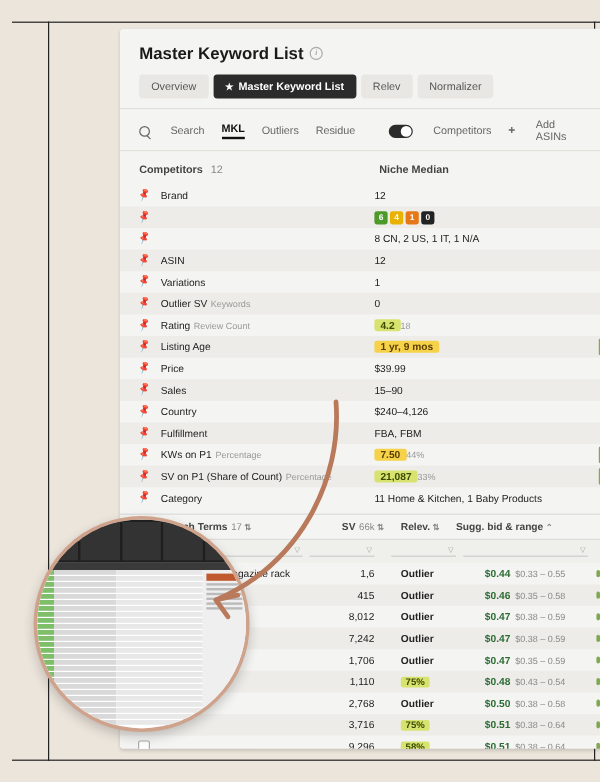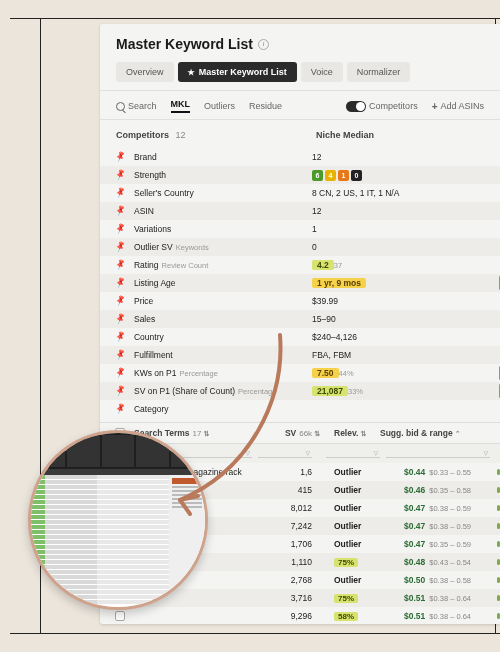--- a/index.html
+++ b/index.html
@@ -28,21 +28,21 @@
   .title-row { display:flex; align-items:center; gap:5px; }
   .title { font-size:14px; font-weight:700; color:#1a1a1a; }
   .info-circ { width:11px; height:11px; border:1px solid #aaa; border-radius:50%; display:flex; align-items:center; justify-content:center; font-size:7px; color:#888; font-style:italic; font-family:serif; }
 
   .tabs { display:flex; gap:4px; margin-top:10px; }
   .tab { padding:5px 10px; border-radius:3px; font-size:9px; color:#555; background:#e9e7e3; cursor:pointer; }
   .tab.active { background:#2b2b2b; color:#fff; font-weight:600; display:flex; align-items:center; gap:4px; }
   .star { font-size:8px; }
 
   .subtabs { display:flex; align-items:center; gap:14px; padding:8px 16px 6px; border-bottom:1px solid #e2e0da; border-top:1px solid #e2e0da; background:#f4f4f2; }
-  .subtab { font-size:9px; color:#666; display:flex; align-items:center; gap:3px; cursor:pointer; }
+  .subtab { font-size:9px; color:#666; display:flex; align-items:center; gap:17px; cursor:pointer; }
   .subtab.active { color:#111; font-weight:700; border-bottom:2px solid #111; padding-bottom:2px; }
   .spacer { flex:1; }
   .toggle { width:20px; height:11px; border-radius:6px; background:#2b2b2b; position:relative; }
   .toggle::after { content:""; position:absolute; right:1px; top:1px; width:9px; height:9px; border-radius:50%; background:#fff; }
   .search-ico { width:9px; height:9px; border:1px solid #666; border-radius:50%; position:relative; }
   .search-ico::after { content:""; position:absolute; width:4px; height:1px; background:#666; transform:rotate(45deg); bottom:-2px; right:-2px; }
   .plus { font-weight:700; font-size:10px; }
 
   
   .stats { display:flex; padding:10px 0 4px; }
@@ -127,21 +127,21 @@
     <div class="title-row">
       <span class="title">Master Keyword List</span>
       <span class="info-circ">i</span>
     </div>
     <div class="tabs">
       <div class="tab">Overview</div>
       <div class="tab active">
         <span class="star">★</span>
         <span>Master Keyword List</span>
       </div>
-      <div class="tab">Voice</div>
+      <div class="tab">Relev</div>
       <div class="tab">Normalizer</div>
     </div>
   </div>
 
   <div class="subtabs">
     <div class="subtab">
       <span class="search-ico"></span>
       <span>Search</span>
     </div>
     <div class="subtab active">MKL</div>
@@ -166,29 +166,23 @@
       </div>
       <div id="stat-left-rows">
           <div class="stat-row">
             <span class="pin">📌</span>
     <span class="stat-label">
               <span>Brand</span>
             </span>
           </div>
           <div class="stat-row">
             <span class="pin">📌</span>
-    <span class="stat-label">
-              <span>Strength</span>
-            </span>
-          </div>
-          <div class="stat-row">
-            <span class="pin">📌</span>
-    <span class="stat-label">
-              <span>Seller's Country</span>
-            </span>
+          </div>
+          <div class="stat-row">
+            <span class="pin">📌</span>
           </div>
           <div class="stat-row">
             <span class="pin">📌</span>
     <span class="stat-label">
               <span>ASIN</span>
             </span>
           </div>
           <div class="stat-row">
             <span class="pin">📌</span>
     <span class="stat-label">
@@ -272,40 +266,41 @@
               <span class="chip c-o">1</span>
               <span class="chip c-b">0</span>
             </span>
           </div>
           <div class="right-row">8 CN, 2 US, 1 IT, 1 N/A</div>
           <div class="right-row">12</div>
           <div class="right-row">1</div>
           <div class="right-row">0</div>
           <div class="right-row">
             <span class="hl ygreen">4.2</span> 
-            <span class="stat-sub">37</span>
+            <span class="stat-sub">18</span>
           </div>
           <div class="right-row">
             <span class="hl yel">1 yr, 9 mos</span>
             <span class="edge green"></span>
           </div>
           <div class="right-row">$39.99</div>
           <div class="right-row">15–90</div>
           <div class="right-row">$240–4,126</div>
           <div class="right-row">FBA, FBM</div>
           <div class="right-row">
             <span class="hl yel">7.50</span> 
             <span class="stat-sub">44%</span>
             <span class="edge green"></span>
           </div>
           <div class="right-row">
             <span class="hl ygreen">21,087</span> 
             <span class="stat-sub">33%</span>
             <span class="edge green"></span>
           </div>
+          <div class="right-row">11 Home &amp; Kitchen, 1 Baby Products</div>
         </div>
     </div>
   </div>
 
   <div class="table-head">
     <div class="col-chk">
         <div class="chk"></div>
       </div>
     <div class="col-term">
       <span>Search Terms</span><span class="hdr-mut">17</span><span class="sort">⇅</span>

